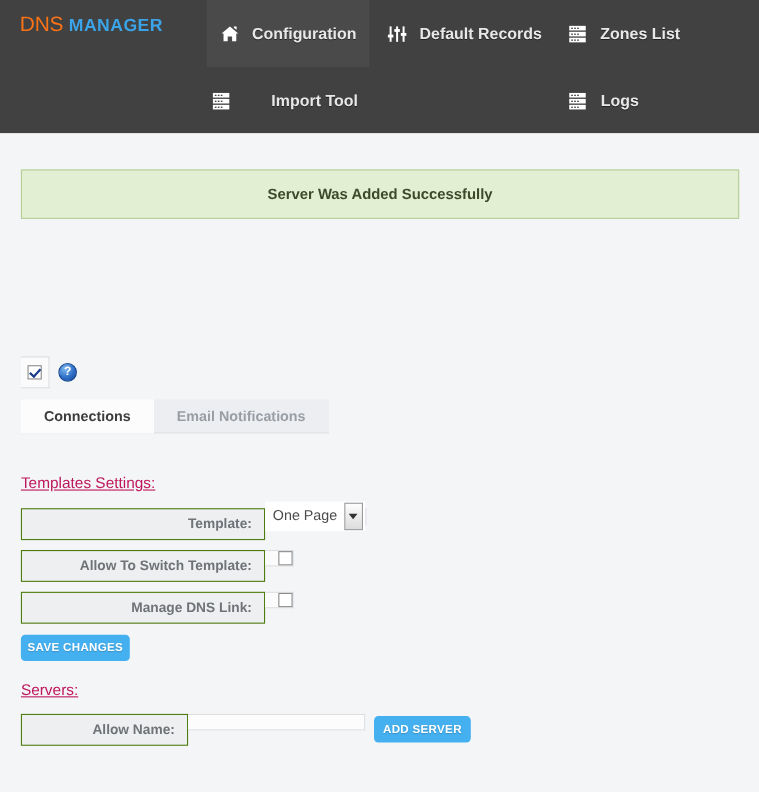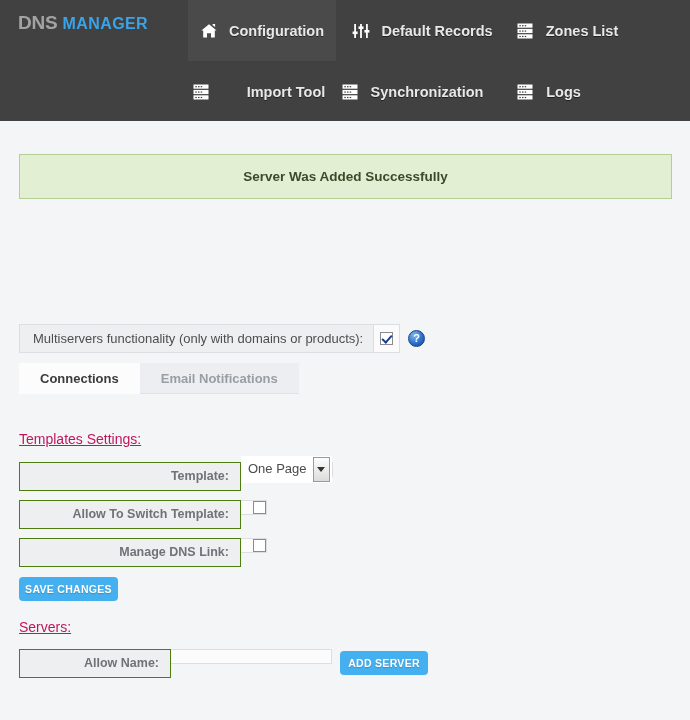--- a/index.html
+++ b/index.html
@@ -20,22 +20,22 @@
   }
   #logo {
     position: absolute;
     left: 18px; top: 12px;
     font-size: 19px;
     letter-spacing: -0.2px;
     line-height: 22px;
     white-space: nowrap;
   }
   #logo .l-dns {
-    color: #a3a3a3;
-    font-weight: bold;
+    color: #f97316;
+    font-weight: normal;
   }
   #logo .l-manager {
     color: #3ba3e8;
     font-weight: bold;
     font-size: 16px;
     letter-spacing: 0.4px;
   }
   .navrow {
     position: absolute;
     left: 0;
@@ -374,39 +374,20 @@
           <rect x="5.0" y="8.5" width="1.5" height="1.2" fill="#414141"></rect>
           <rect x="7.7" y="8.5" width="1.5" height="1.2" fill="#414141"></rect>
           <rect x="2.3" y="13.9" width="1.5" height="1.2" fill="#414141"></rect>
           <rect x="5.0" y="13.9" width="1.5" height="1.2" fill="#414141"></rect>
           <rect x="7.7" y="13.9" width="1.5" height="1.2" fill="#414141"></rect>
         </svg>
       </span>
       <span class="navlabel">Import Tool</span>
     </div>
 
-    <div class="navitem" id="nav-synchronization" style="left:330px; width:165px;">
-      <span class="navicon">
-        <svg width="16" height="18" viewBox="0 0 16 18">
-          <rect x="0.5" y="1.5" width="15" height="4.2" fill="#ffffff"></rect>
-          <rect x="0.5" y="6.9" width="15" height="4.2" fill="#ffffff"></rect>
-          <rect x="0.5" y="12.3" width="15" height="4.2" fill="#ffffff"></rect>
-          <rect x="2.3" y="3.1" width="1.5" height="1.2" fill="#414141"></rect>
-          <rect x="5.0" y="3.1" width="1.5" height="1.2" fill="#414141"></rect>
-          <rect x="7.7" y="3.1" width="1.5" height="1.2" fill="#414141"></rect>
-          <rect x="2.3" y="8.5" width="1.5" height="1.2" fill="#414141"></rect>
-          <rect x="5.0" y="8.5" width="1.5" height="1.2" fill="#414141"></rect>
-          <rect x="7.7" y="8.5" width="1.5" height="1.2" fill="#414141"></rect>
-          <rect x="2.3" y="13.9" width="1.5" height="1.2" fill="#414141"></rect>
-          <rect x="5.0" y="13.9" width="1.5" height="1.2" fill="#414141"></rect>
-          <rect x="7.7" y="13.9" width="1.5" height="1.2" fill="#414141"></rect>
-        </svg>
-      </span>
-      <span class="navlabel">Synchronization</span>
-    </div>
 
     <div class="navitem" id="nav-logs" style="left:500px; width:98px;">
       <span class="navicon">
         <svg width="16" height="18" viewBox="0 0 16 18">
           <rect x="0.5" y="1.5" width="15" height="4.2" fill="#ffffff"></rect>
           <rect x="0.5" y="6.9" width="15" height="4.2" fill="#ffffff"></rect>
           <rect x="0.5" y="12.3" width="15" height="4.2" fill="#ffffff"></rect>
           <rect x="2.3" y="3.1" width="1.5" height="1.2" fill="#414141"></rect>
           <rect x="5.0" y="3.1" width="1.5" height="1.2" fill="#414141"></rect>
           <rect x="7.7" y="3.1" width="1.5" height="1.2" fill="#414141"></rect>
@@ -423,21 +404,20 @@
   </div>
 </div>
 
 <div id="content">
 
   <div id="alert">
     <span>Server Was Added Successfully</span>
   </div>
 
   <div id="multiserver-row">
-    <div id="multiserver-label">Multiservers functionality (only with domains or products):</div>
     <div id="multiserver-checkcell">
       <span class="cbox checked"></span>
     </div>
     <div id="help-icon">?</div>
   </div>
 
   <div id="tabs">
     <div class="tab active">Connections</div>
     <div class="tab">Email Notifications</div>
   </div>

